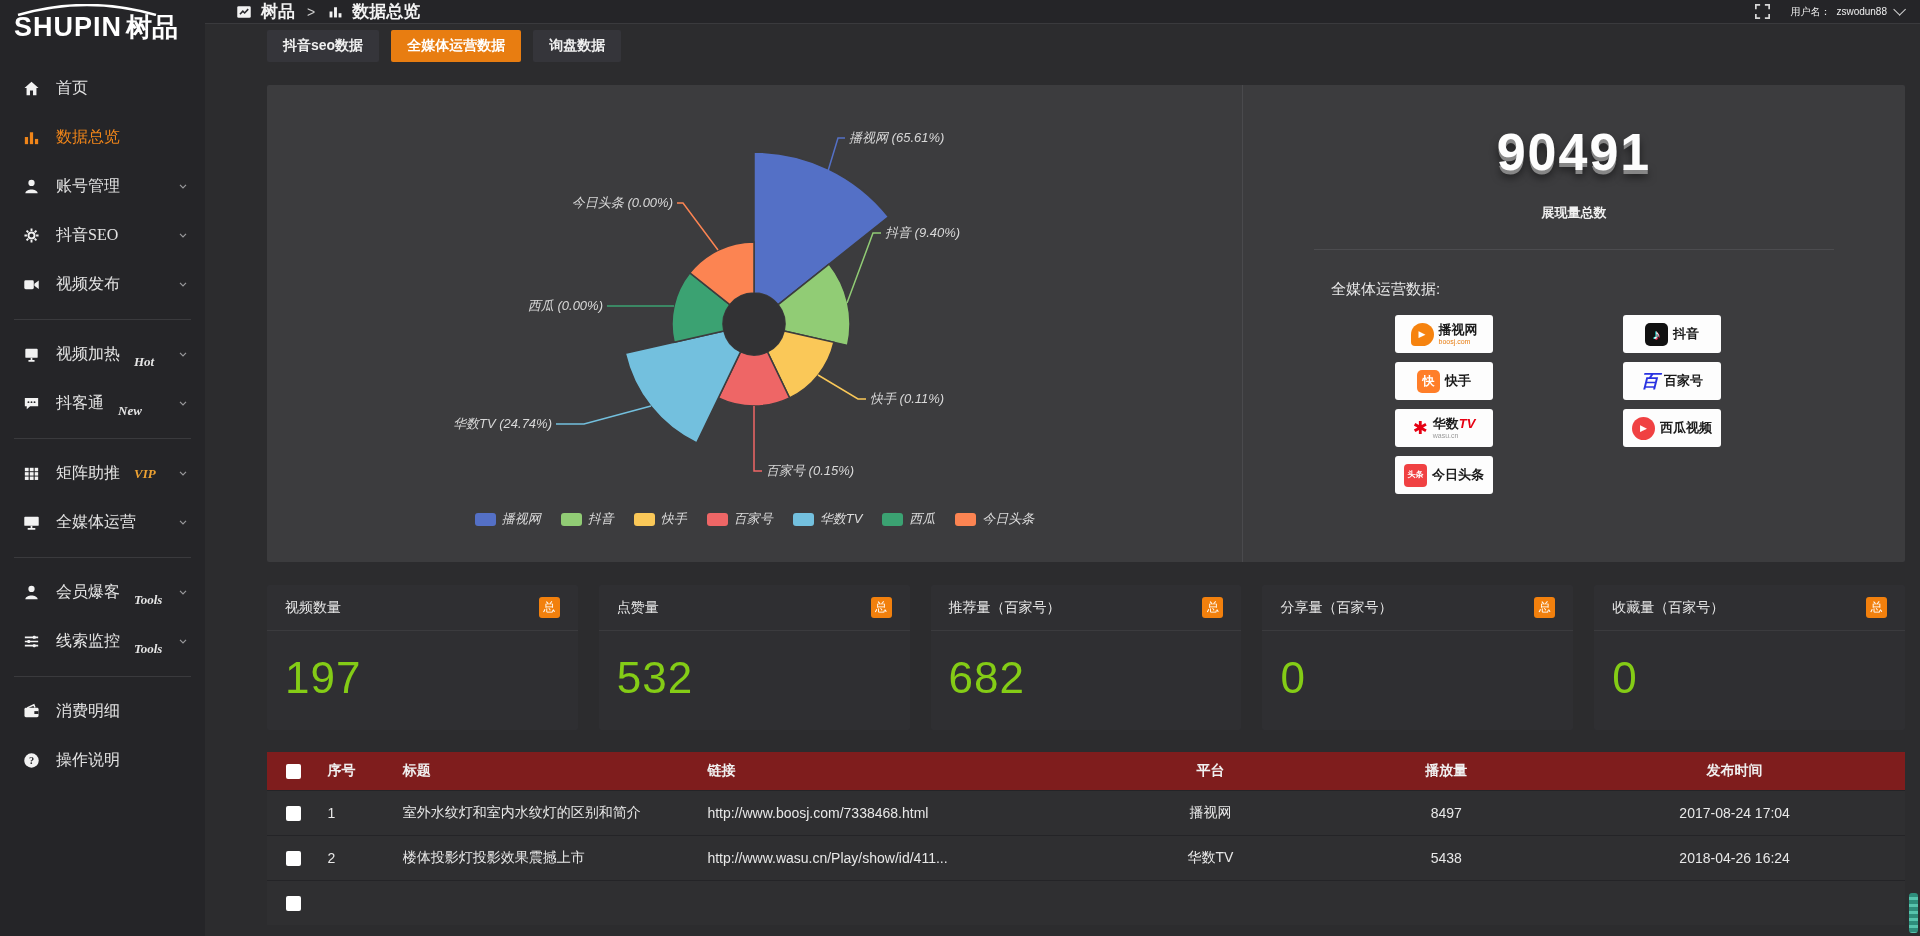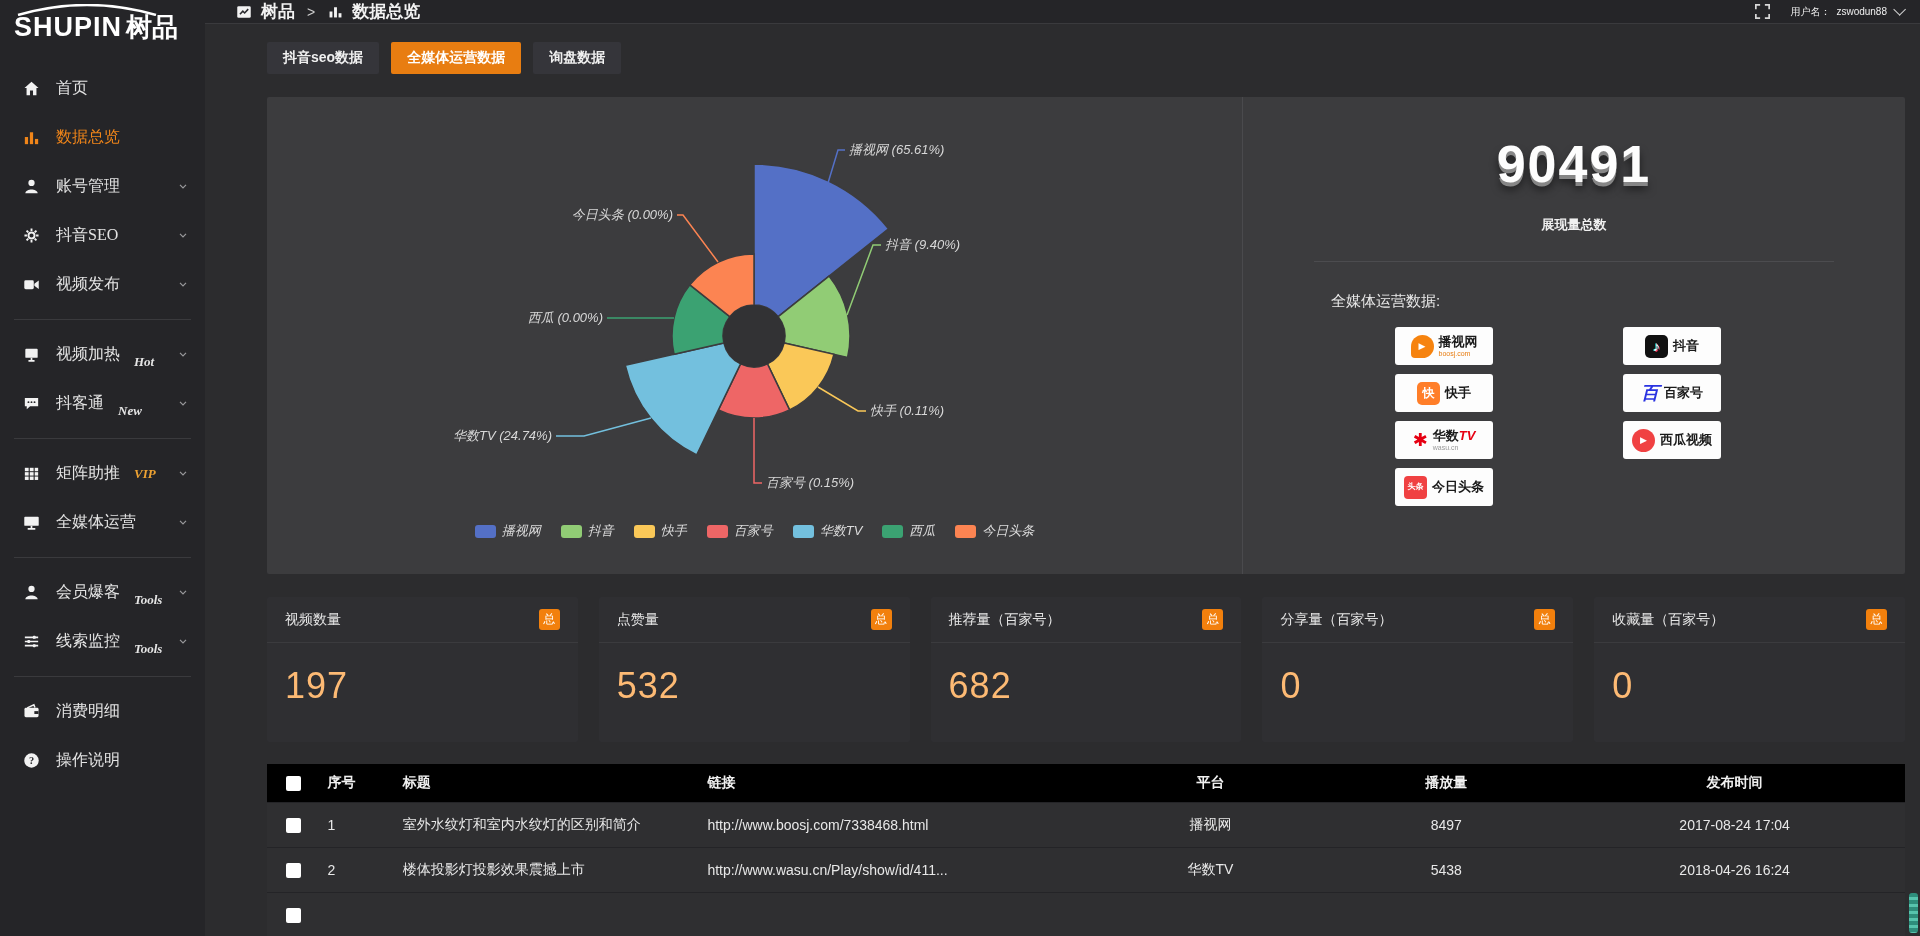--- a/index.html
+++ b/index.html
@@ -31,21 +31,21 @@
   .topbar { height:56px; background:#252528; display:flex; align-items:center; padding:0 18px 0 30px; border-bottom:1px solid #3a3a3d; }
   .crumb { display:flex; align-items:center; gap:8px; font-size:17px; font-weight:bold; color:#f2f2f2; }
   .crumb-sep { color:#cfcfcf; font-size:14px; font-weight:normal; margin:0 4px; }
   .topbar-right { margin-left:auto; display:flex; align-items:center; gap:18px; }
   .fullscreen-btn { display:flex; cursor:pointer; }
   .user-box { display:flex; align-items:center; gap:6px; font-size:10px; color:#efefef; cursor:pointer; }
   .chev-sm { width:9px; height:9px; border-right:1.5px solid #cfcfcf; border-bottom:1.5px solid #cfcfcf; transform:rotate(45deg) translateY(-3px); }
 
   
   .content { flex:1; background:#2c2c2e; padding:0 15px 0 62px; }
-  .tabs { display:flex; gap:12px; margin-top:18px; }
+  .tabs { display:flex; gap:12px; margin-top:6px; }
   .tab { height:32px; display:flex; align-items:center; padding:0 16px; background:#35353a; color:#f0f0f0;
     font-size:14px; font-weight:bold; border-radius:2px; cursor:pointer; }
   .tab.active { background:#e87d11; color:#fff; }
 
   
   .panel { margin-top:23px; height:477px; background:#3c3c3e; border-radius:2px; display:flex; }
   .chart-left { width:975px; min-width:975px; position:relative;font-style:italic; }
   .chart-legend { position:absolute; left:0; right:0; bottom:34px; display:flex; justify-content:center; gap:20px; }
   .lg-item { display:flex; align-items:center; gap:6px; font-size:13px; color:#dcdcdc; cursor:pointer; }
   .lg-swatch { width:21px; height:13px; border-radius:3px; }
@@ -65,25 +65,25 @@
   .lg-sq { width:23px; height:23px; border-radius:5px; display:flex; align-items:center; justify-content:center; flex:none; }
   .tv-red { color:#e60012; font-style:italic; }
 
   
   .cards { display:flex; gap:21px; margin-top:23px; }
   .card { flex:1; height:145px; background:#2f2f32; border-radius:2px; }
   .card-head { height:46px; display:flex; align-items:center; padding:0 18px; border-bottom:1px solid #3b3b3e; }
   .card-title { font-size:14px; color:#e6e6e6; }
   .card-badge { margin-left:auto; width:21px; height:21px; background:#f2800d; color:#fff; font-size:12px;
     border-radius:3px; display:flex; align-items:center; justify-content:center; }
-  .card-value { font-size:36px; color:#fdba74; padding:22px 0 0 18px; letter-spacing:1px; }
+  .card-value { font-size:44px; color:#84cc16; padding:22px 0 0 18px; letter-spacing:1px; }
 
   
   .data-table { width:100%; border-collapse:collapse; margin-top:22px; table-layout:fixed; }
-  .data-table th { background:#000000; height:38px; font-size:14px; font-weight:bold; color:#f0f0f0; }
+  .data-table th { background:#7f1d1d; height:38px; font-size:14px; font-weight:bold; color:#f0f0f0; }
   .data-table td { background:#2f2f31; height:45px; font-size:14px; color:#e8e8e8; border-top:1px solid #242427; }
   .data-table th, .data-table td { padding:0 8px; overflow:hidden; white-space:nowrap; text-overflow:ellipsis; }
   .al { text-align:left; } .ac { text-align:center; }
   .orange-text { color:#e6953a; }
   .cbx { width:15px; height:15px; background:#fff; border-radius:2px; display:inline-block; vertical-align:middle; cursor:pointer; }
 
   .float-widget { position:fixed; right:2px; top:893px; width:9px; height:40px; border-radius:3px;
     background:repeating-linear-gradient(#2e8d7b 0 4px, #57c3ad 4px 7px); }
 </style>
 </head>

